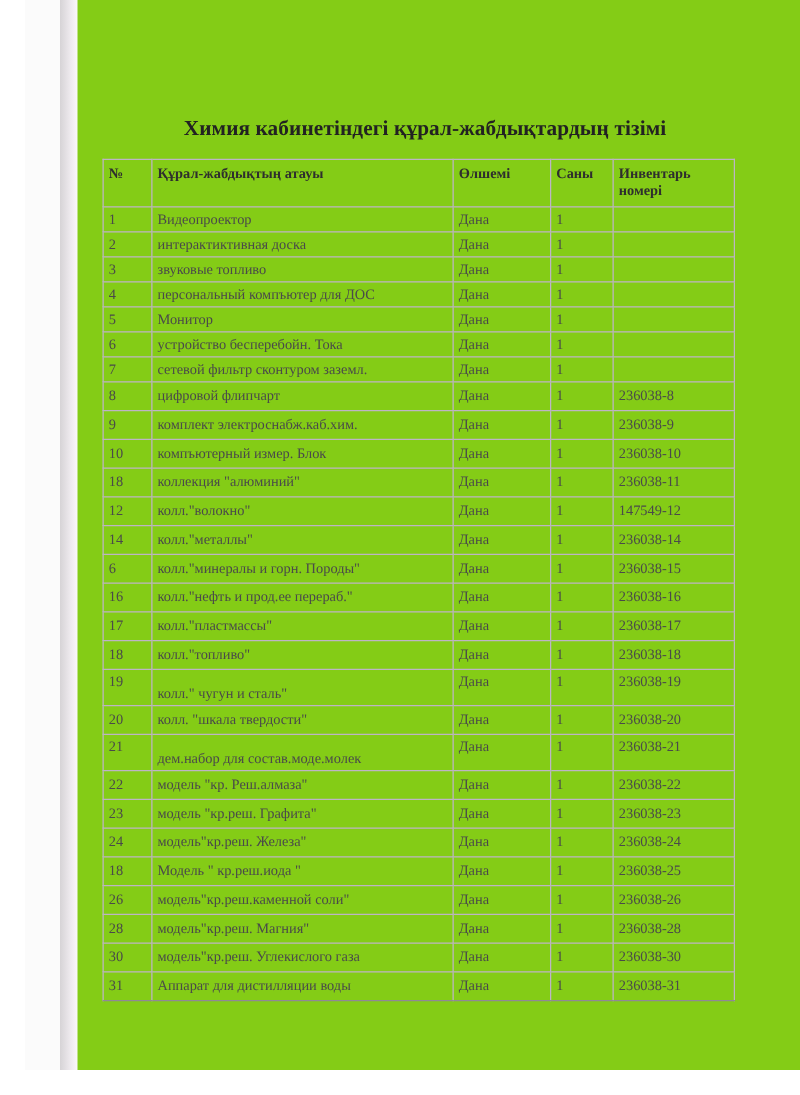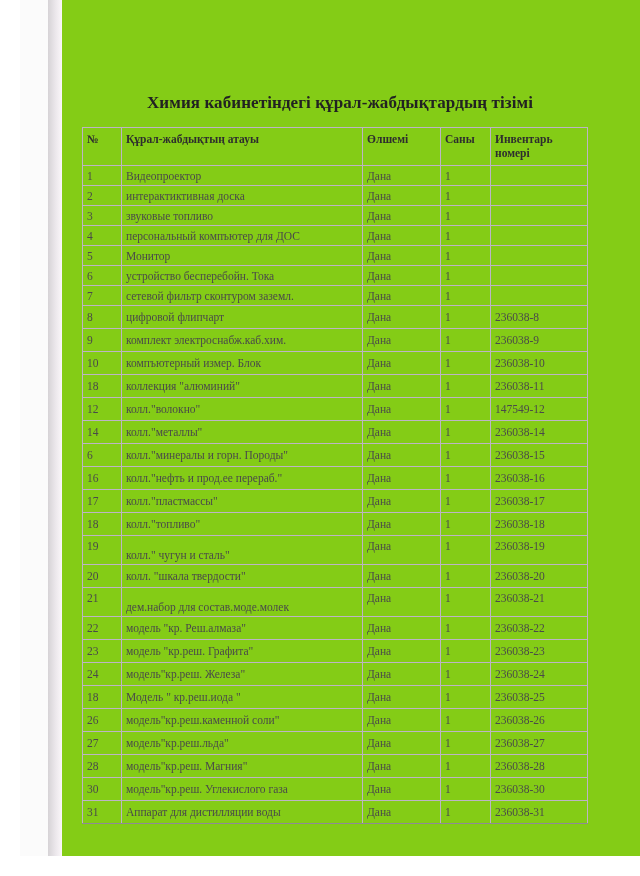--- a/index.html
+++ b/index.html
@@ -254,27 +254,20 @@
           <td class="inv-no">236038-25</td>
         </tr>
         <tr class="r-c">
           <td class="num">26</td>
           <td class="name">модель"кр.реш.каменной соли"</td>
           <td class="unit">Дана</td>
           <td class="qty">1</td>
           <td class="inv-no">236038-26</td>
         </tr>
         <tr class="r-c">
-          <td class="num">27</td>
-          <td class="name">модель"кр.реш.льда"</td>
-          <td class="unit">Дана</td>
-          <td class="qty">1</td>
-          <td class="inv-no">236038-27</td>
-        </tr>
-        <tr class="r-c">
           <td class="num">28</td>
           <td class="name">модель"кр.реш. Магния"</td>
           <td class="unit">Дана</td>
           <td class="qty">1</td>
           <td class="inv-no">236038-28</td>
         </tr>
         <tr class="r-c">
           <td class="num">30</td>
           <td class="name">модель"кр.реш. Углекислого газа</td>
           <td class="unit">Дана</td>

